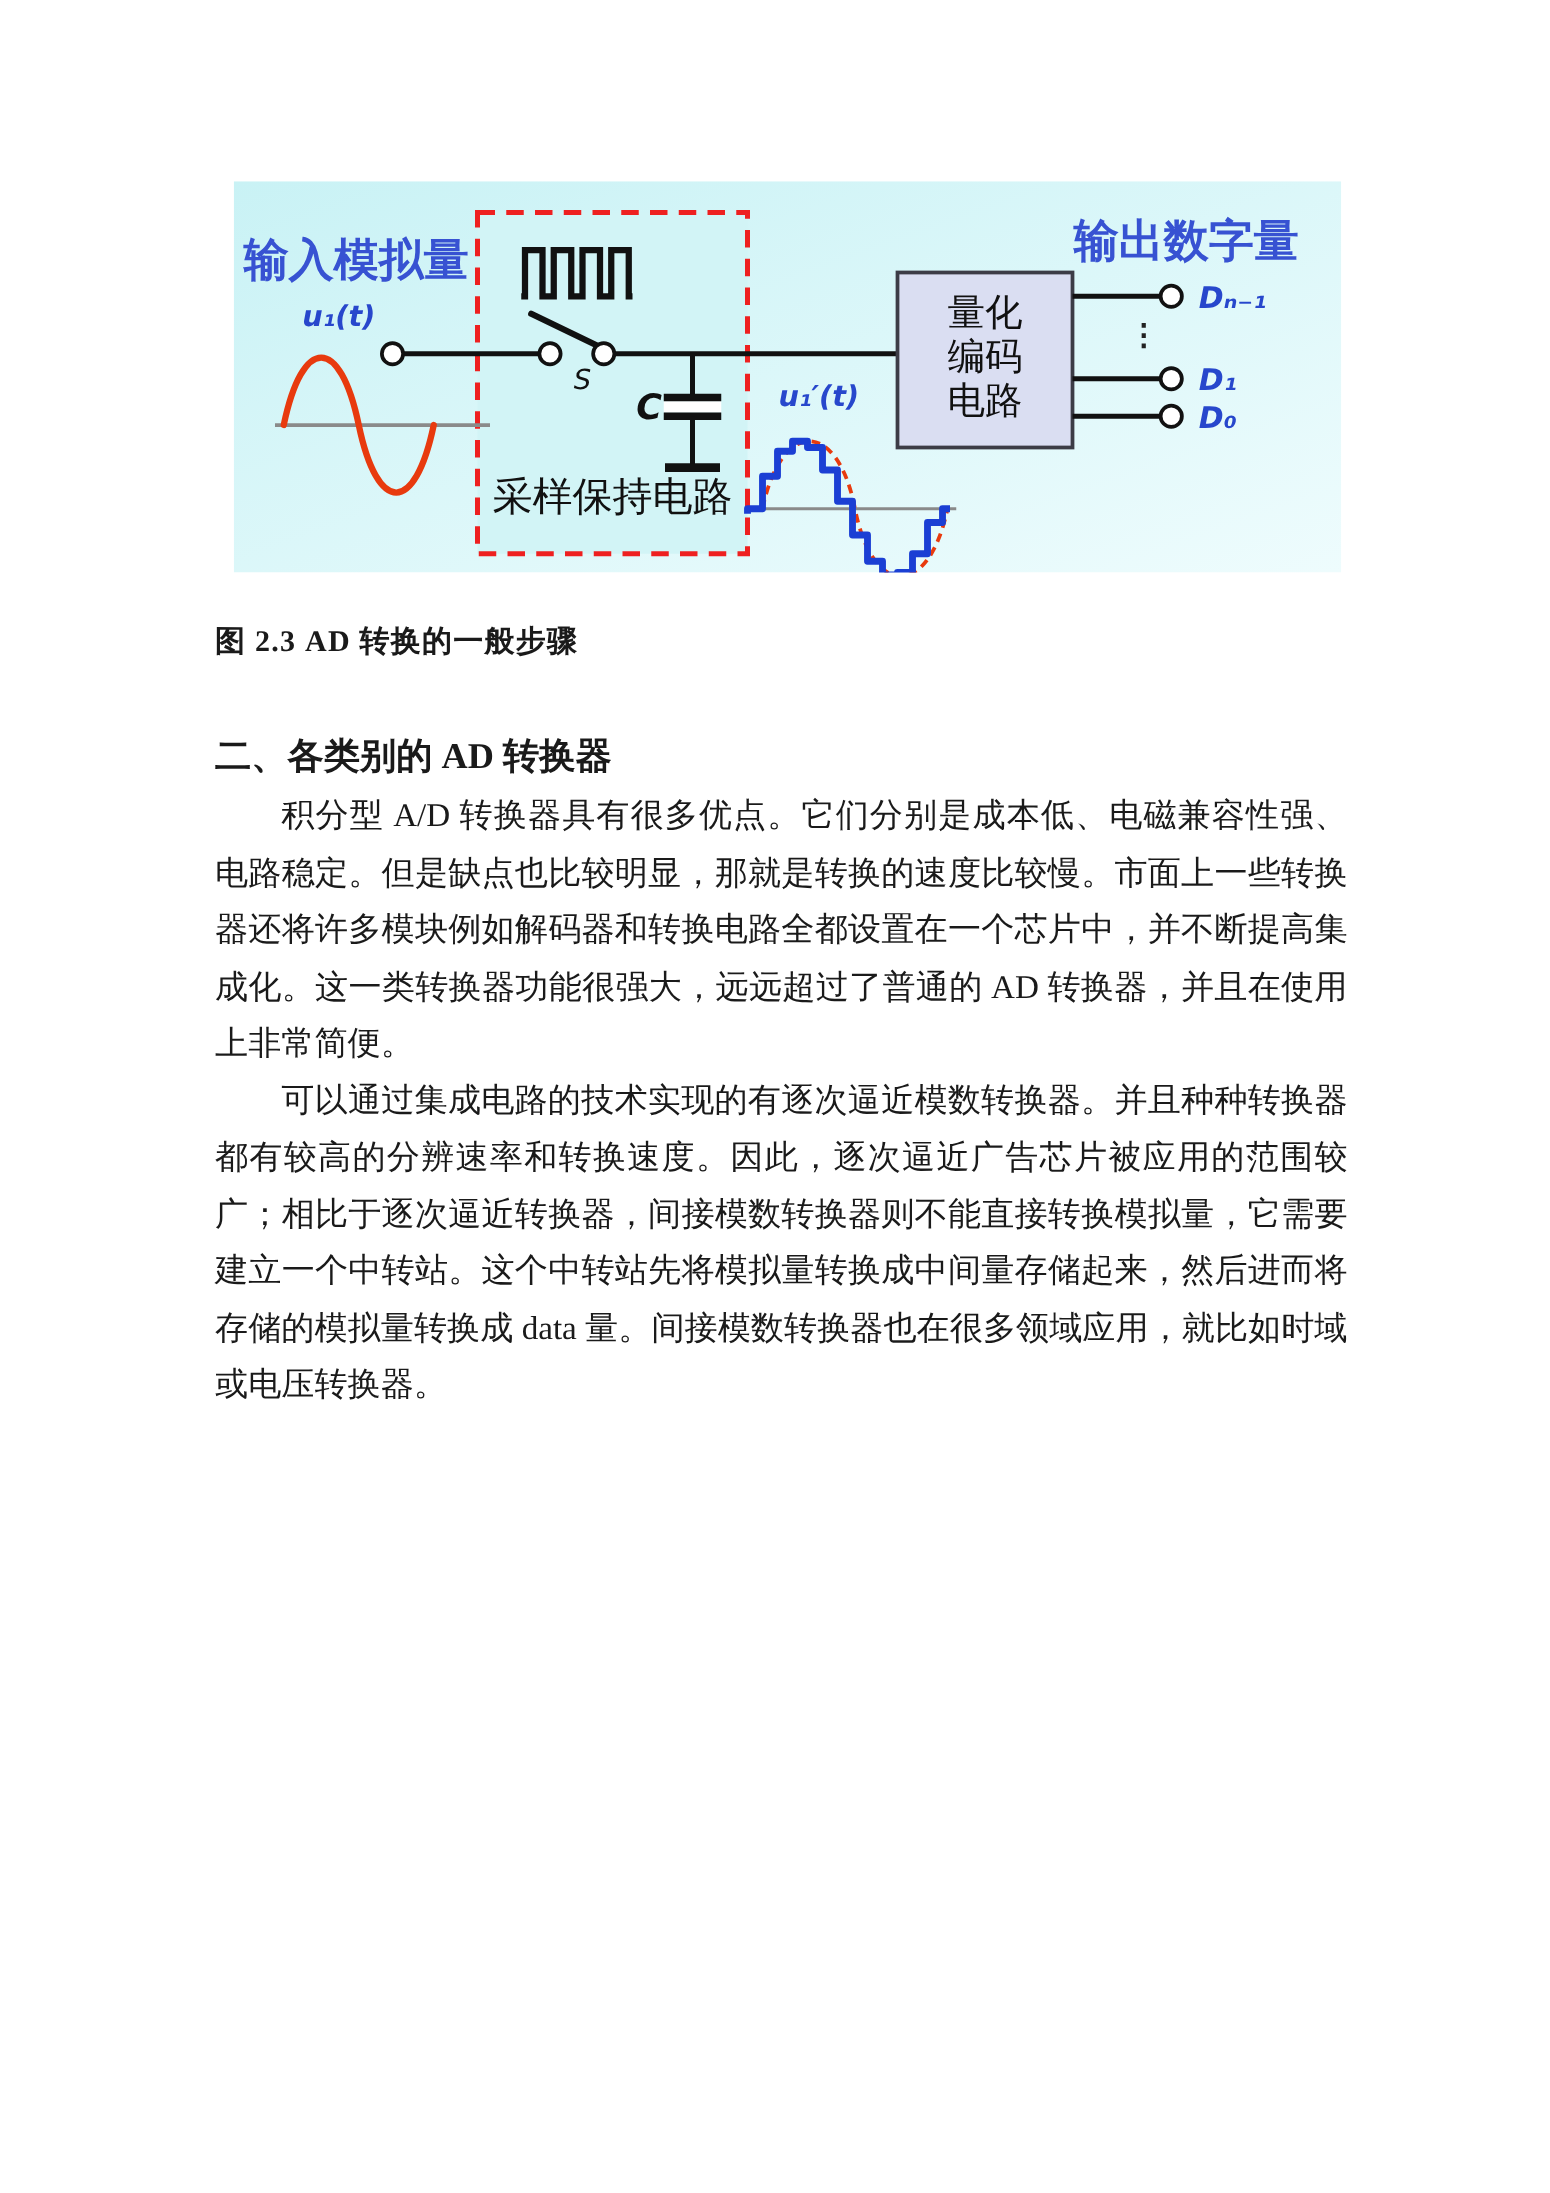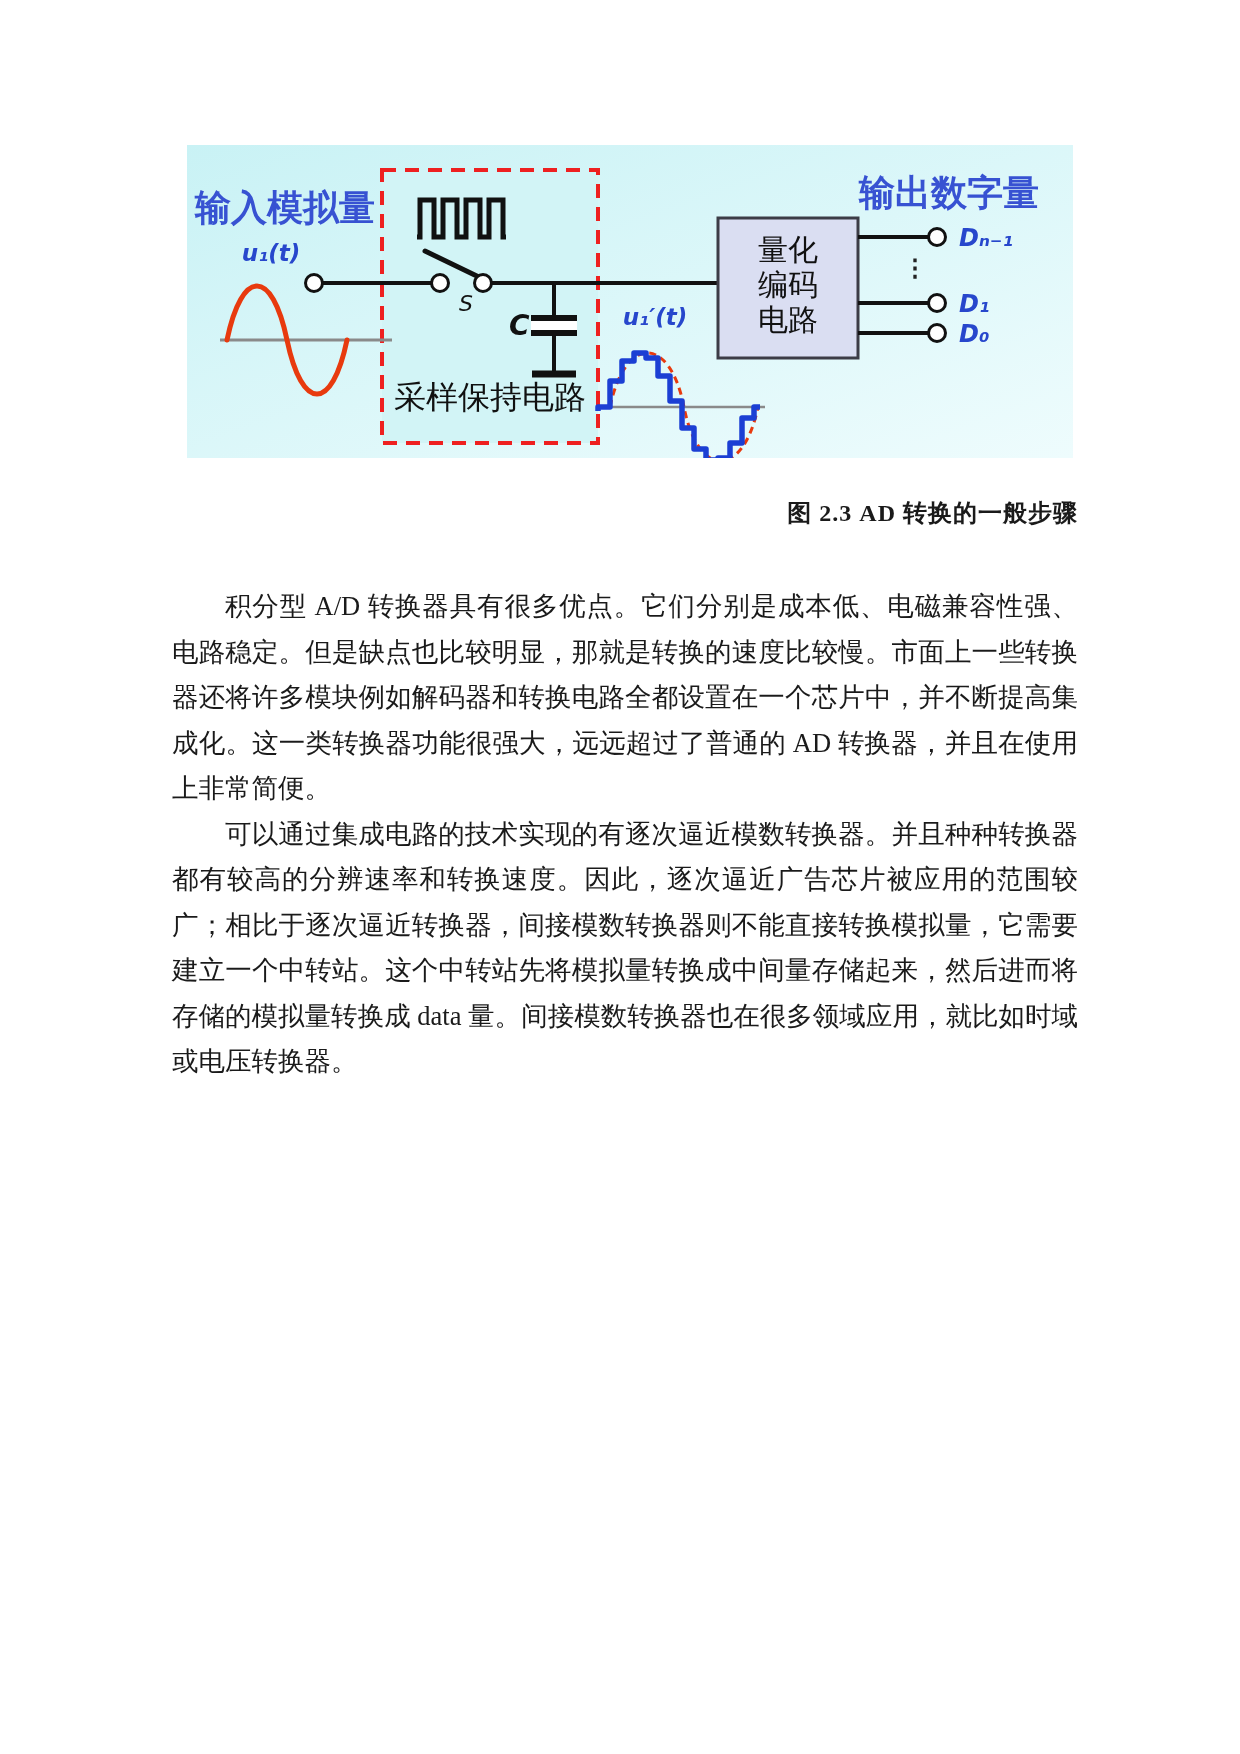--- a/index.html
+++ b/index.html
@@ -12,21 +12,21 @@
     overflow:hidden;
   }
   
   .figure-wrap{
     position:absolute;left:187px;top:145px;width:1018px;height:313px;text-align:right;
   }
   .figure-wrap svg{display:block;}
   
   .fig-caption{
     position:absolute;left:172px;top:497px;width:906px;
-    text-align:right;font-size:24px;font-weight:bold;
+    text-align:left;font-size:24px;font-weight:bold;
     letter-spacing:1px;
   }
   
   .text-col{
     position:absolute;left:172px;top:584px;width:906px;
   }
   .sec-heading{
     font-size:29px;font-weight:bold;line-height:42px;margin:0 0 4px 0;
   }
   .text-col p{
@@ -104,17 +104,18 @@
       <text x="772" y="167" font-size="24" font-style="italic" font-weight="bold" fill="#2747cc" font-family="DejaVu Sans, sans-serif">D₁</text>
       <text x="772" y="197" font-size="24" font-style="italic" font-weight="bold" fill="#2747cc" font-family="DejaVu Sans, sans-serif">D₀</text>
 
       <text x="762" y="60" text-anchor="middle" font-size="36" font-weight="bold" fill="#3752d2">输出数字量</text>
     </svg>
   </div>
 
   <div class="fig-caption">图 2.3  AD 转换的一般步骤</div>
 
   <div class="text-col">
+    <h2 class="sec-heading">二、各类别的 AD 转换器</h2>
     <p>积分型 A/D 转换器具有很多优点。它们分别是成本低、电磁兼容性强、电路稳定。但是缺点也比较明显，那就是转换的速度比较慢。市面上一些转换器还将许多模块例如解码器和转换电路全都设置在一个芯片中，并不断提高集成化。这一类转换器功能很强大，远远超过了普通的 AD 转换器，并且在使用上非常简便。</p>
     <p>可以通过集成电路的技术实现的有逐次逼近模数转换器。并且种种转换器都有较高的分辨速率和转换速度。因此，逐次逼近广告芯片被应用的范围较广；相比于逐次逼近转换器，间接模数转换器则不能直接转换模拟量，它需要建立一个中转站。这个中转站先将模拟量转换成中间量存储起来，然后进而将存储的模拟量转换成 data 量。间接模数转换器也在很多领域应用，就比如时域或电压转换器。</p>
   </div>
 
 </div>
 
 </body></html>

